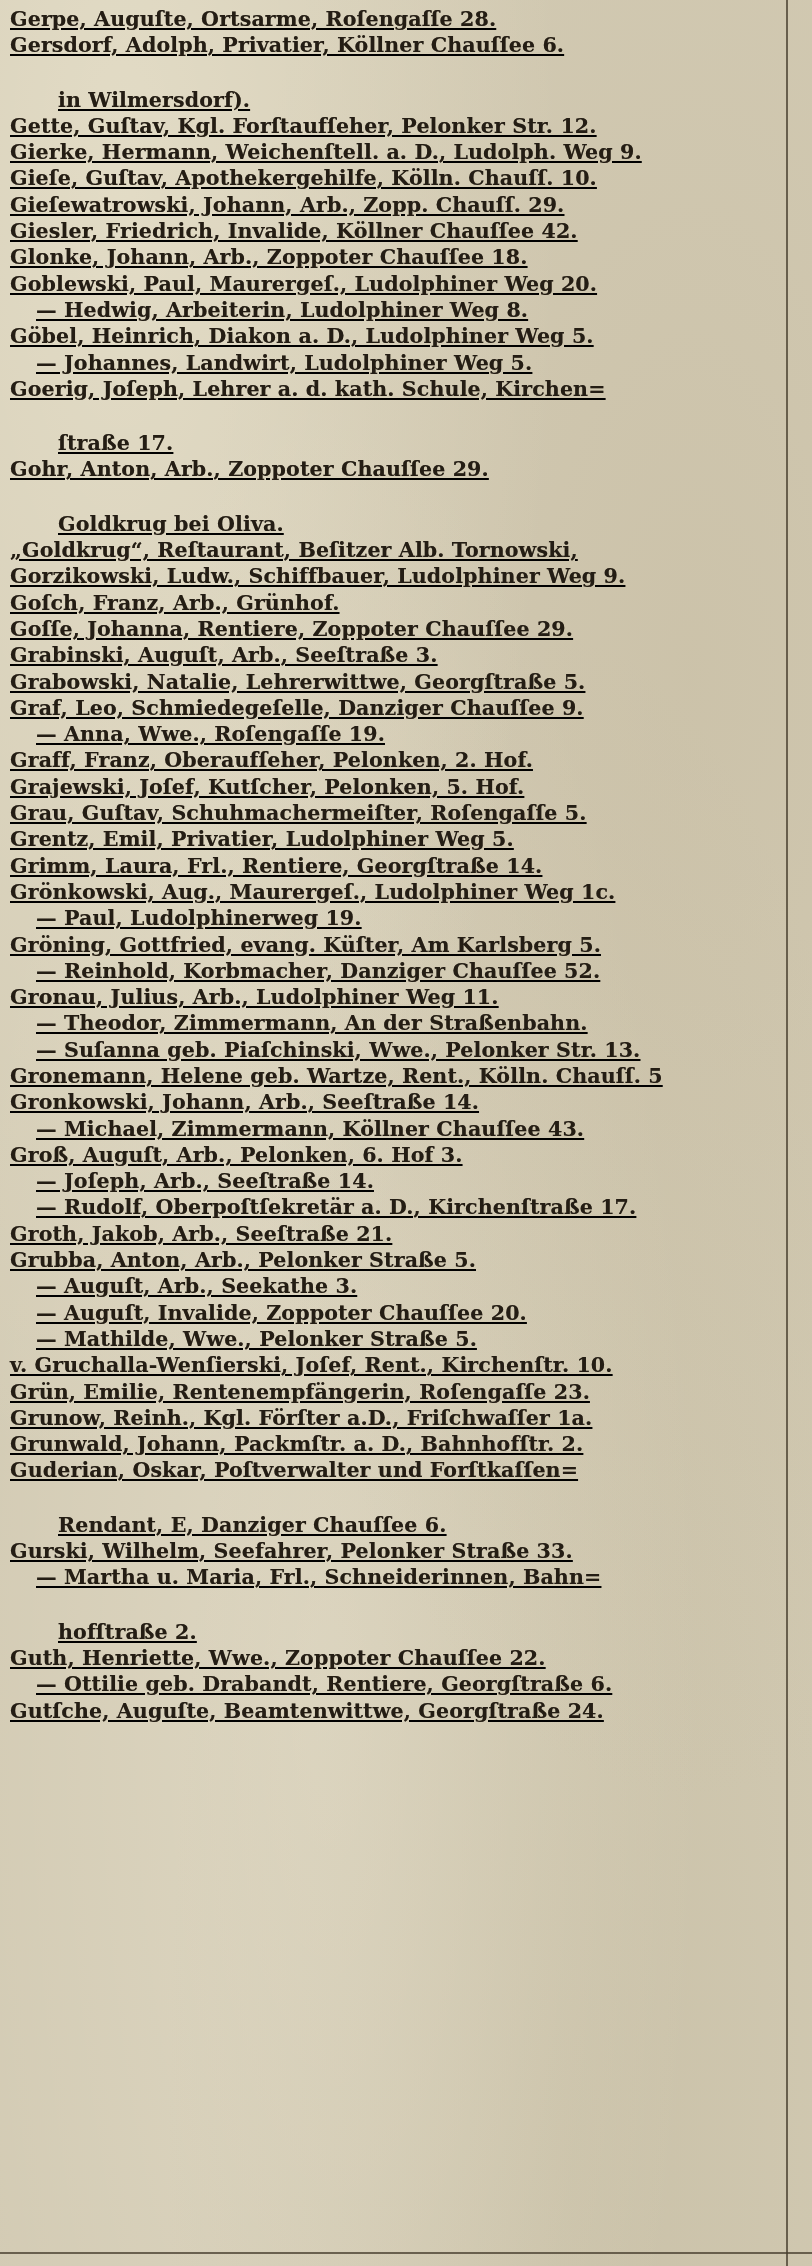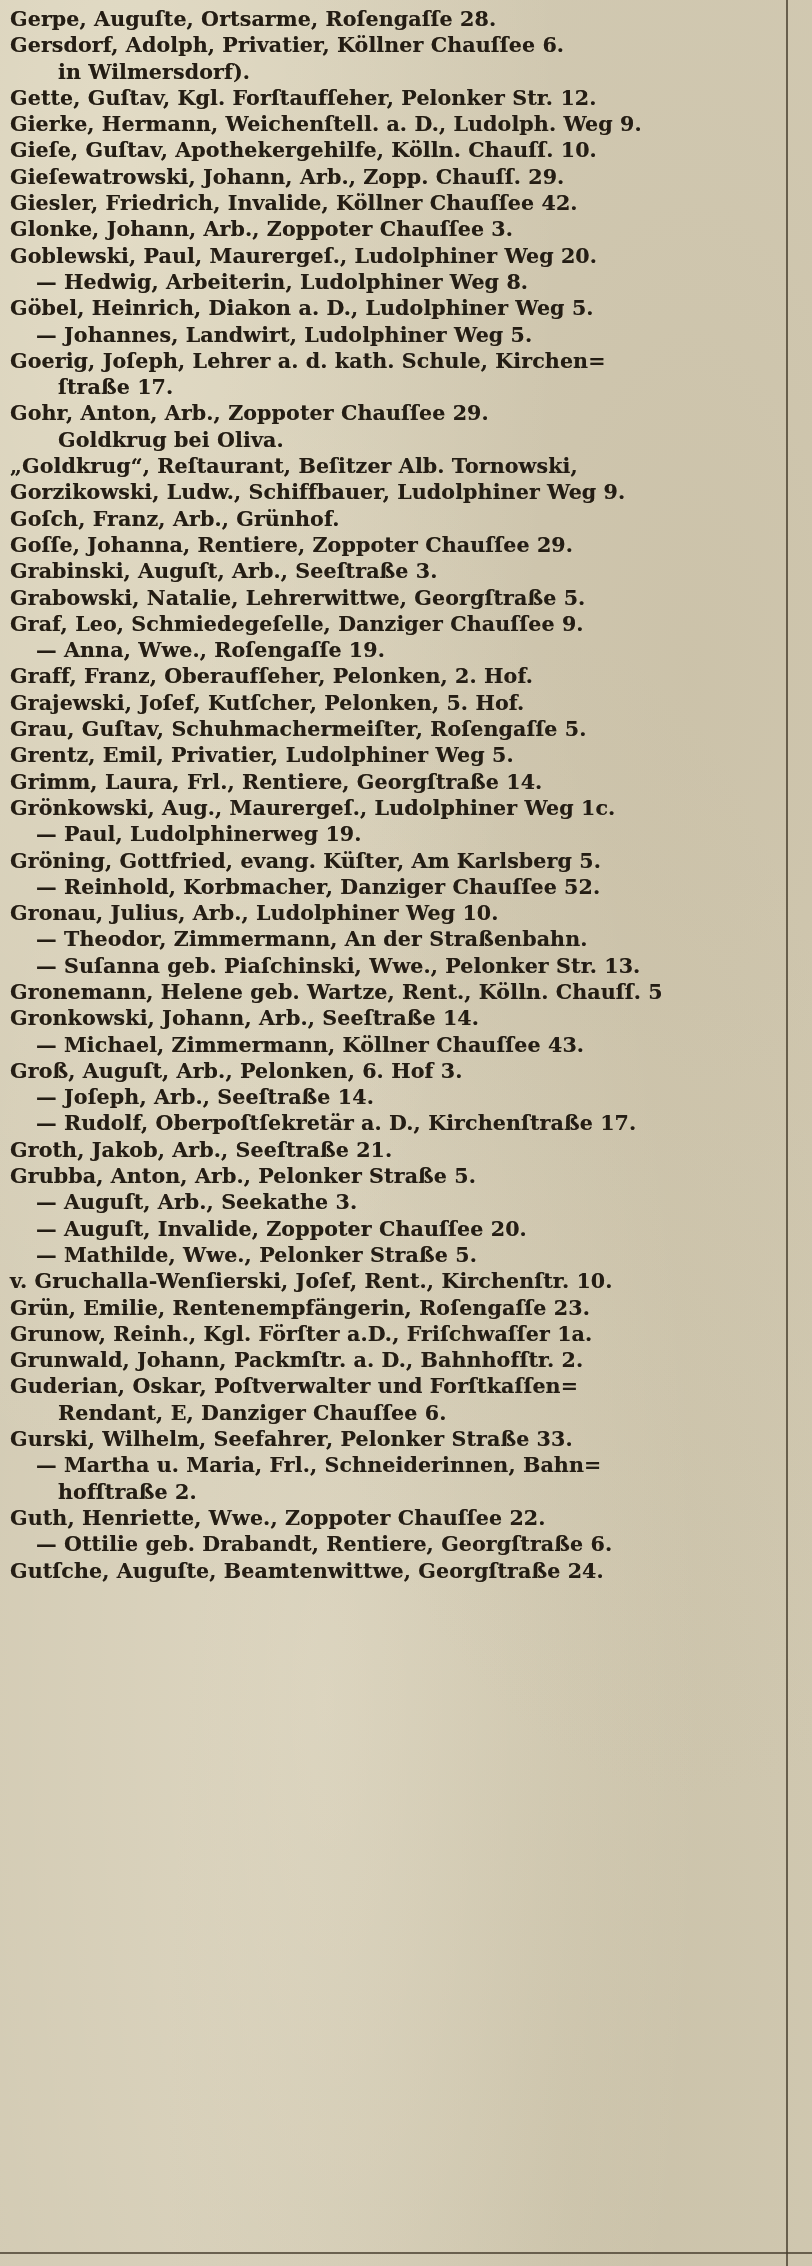--- a/index.html
+++ b/index.html
@@ -43,56 +43,58 @@
     bottom: 12px;
     height: 2px;
     background: #463c2c;
     opacity: .75;
   }
   .col {
     position: relative;
     padding: 6px 40px 0 10px;
     box-sizing: border-box;
     width: 812px;
+    text-decoration: underline;
   }
   .entry {
     font-size: 20.6px;
     line-height: 26.3px;
     color: #241d14;
     letter-spacing: 0.1px;
     white-space: pre-wrap;
     text-indent: 0;
     margin: 0;
     font-family: "DejaVu Serif", serif;
     font-weight: 600;
     text-shadow: 0 0 0.6px rgba(40,32,20,0.5);
   }
   .entry.cont {
     padding-left: 48px;
+    margin-top: 28px;
   }
   .entry.dash {
     padding-left: 26px;
   }
 </style>
 </head>
 <body>
 
 <div class="page">
   <div class="column-rule"></div>
   <div class="bottom-rule"></div>
   <div class="col" id="entries">
       <p class="entry">Gerpe, Auguſte, Ortsarme, Roſengaſſe 28.</p>
       <p class="entry">Gersdorf, Adolph, Privatier, Köllner Chauſſee 6.</p>
       <p class="entry cont">in Wilmersdorf).</p>
       <p class="entry">Gette, Guſtav, Kgl. Forſtaufſeher, Pelonker Str. 12.</p>
       <p class="entry">Gierke, Hermann, Weichenſtell. a. D., Ludolph. Weg 9.</p>
       <p class="entry">Gieſe, Guſtav, Apothekergehilfe, Kölln. Chauſſ. 10.</p>
       <p class="entry">Gieſewatrowski, Johann, Arb., Zopp. Chauſſ. 29.</p>
       <p class="entry">Giesler, Friedrich, Invalide, Köllner Chauſſee 42.</p>
-      <p class="entry">Glonke, Johann, Arb., Zoppoter Chauſſee 3.</p>
+      <p class="entry">Glonke, Johann, Arb., Zoppoter Chauſſee 18.</p>
       <p class="entry">Goblewski, Paul, Maurergeſ., Ludolphiner Weg 20.</p>
       <p class="entry dash">— Hedwig, Arbeiterin, Ludolphiner Weg 8.</p>
       <p class="entry">Göbel, Heinrich, Diakon a. D., Ludolphiner Weg 5.</p>
       <p class="entry dash">— Johannes, Landwirt, Ludolphiner Weg 5.</p>
       <p class="entry">Goerig, Joſeph, Lehrer a. d. kath. Schule, Kirchen=</p>
       <p class="entry cont">ſtraße 17.</p>
       <p class="entry">Gohr, Anton, Arb., Zoppoter Chauſſee 29.</p>
       <p class="entry cont">Goldkrug bei Oliva.</p>
       <p class="entry">„Goldkrug“, Reſtaurant, Beſitzer Alb. Tornowski,</p>
       <p class="entry">Gorzikowski, Ludw., Schiffbauer, Ludolphiner Weg 9.</p>
@@ -104,21 +106,21 @@
       <p class="entry dash">— Anna, Wwe., Roſengaſſe 19.</p>
       <p class="entry">Graff, Franz, Oberaufſeher, Pelonken, 2. Hof.</p>
       <p class="entry">Grajewski, Joſef, Kutſcher, Pelonken, 5. Hof.</p>
       <p class="entry">Grau, Guſtav, Schuhmachermeiſter, Roſengaſſe 5.</p>
       <p class="entry">Grentz, Emil, Privatier, Ludolphiner Weg 5.</p>
       <p class="entry">Grimm, Laura, Frl., Rentiere, Georgſtraße 14.</p>
       <p class="entry">Grönkowski, Aug., Maurergeſ., Ludolphiner Weg 1c.</p>
       <p class="entry dash">— Paul, Ludolphinerweg 19.</p>
       <p class="entry">Gröning, Gottfried, evang. Küſter, Am Karlsberg 5.</p>
       <p class="entry dash">— Reinhold, Korbmacher, Danziger Chauſſee 52.</p>
-      <p class="entry">Gronau, Julius, Arb., Ludolphiner Weg 10.</p>
+      <p class="entry">Gronau, Julius, Arb., Ludolphiner Weg 11.</p>
       <p class="entry dash">— Theodor, Zimmermann, An der Straßenbahn.</p>
       <p class="entry dash">— Suſanna geb. Piaſchinski, Wwe., Pelonker Str. 13.</p>
       <p class="entry">Gronemann, Helene geb. Wartze, Rent., Kölln. Chauſſ. 5</p>
       <p class="entry">Gronkowski, Johann, Arb., Seeſtraße 14.</p>
       <p class="entry dash">— Michael, Zimmermann, Köllner Chauſſee 43.</p>
       <p class="entry">Groß, Auguſt, Arb., Pelonken, 6. Hof 3.</p>
       <p class="entry dash">— Joſeph, Arb., Seeſtraße 14.</p>
       <p class="entry dash">— Rudolf, Oberpoſtſekretär a. D., Kirchenſtraße 17.</p>
       <p class="entry">Groth, Jakob, Arb., Seeſtraße 21.</p>
       <p class="entry">Grubba, Anton, Arb., Pelonker Straße 5.</p>

